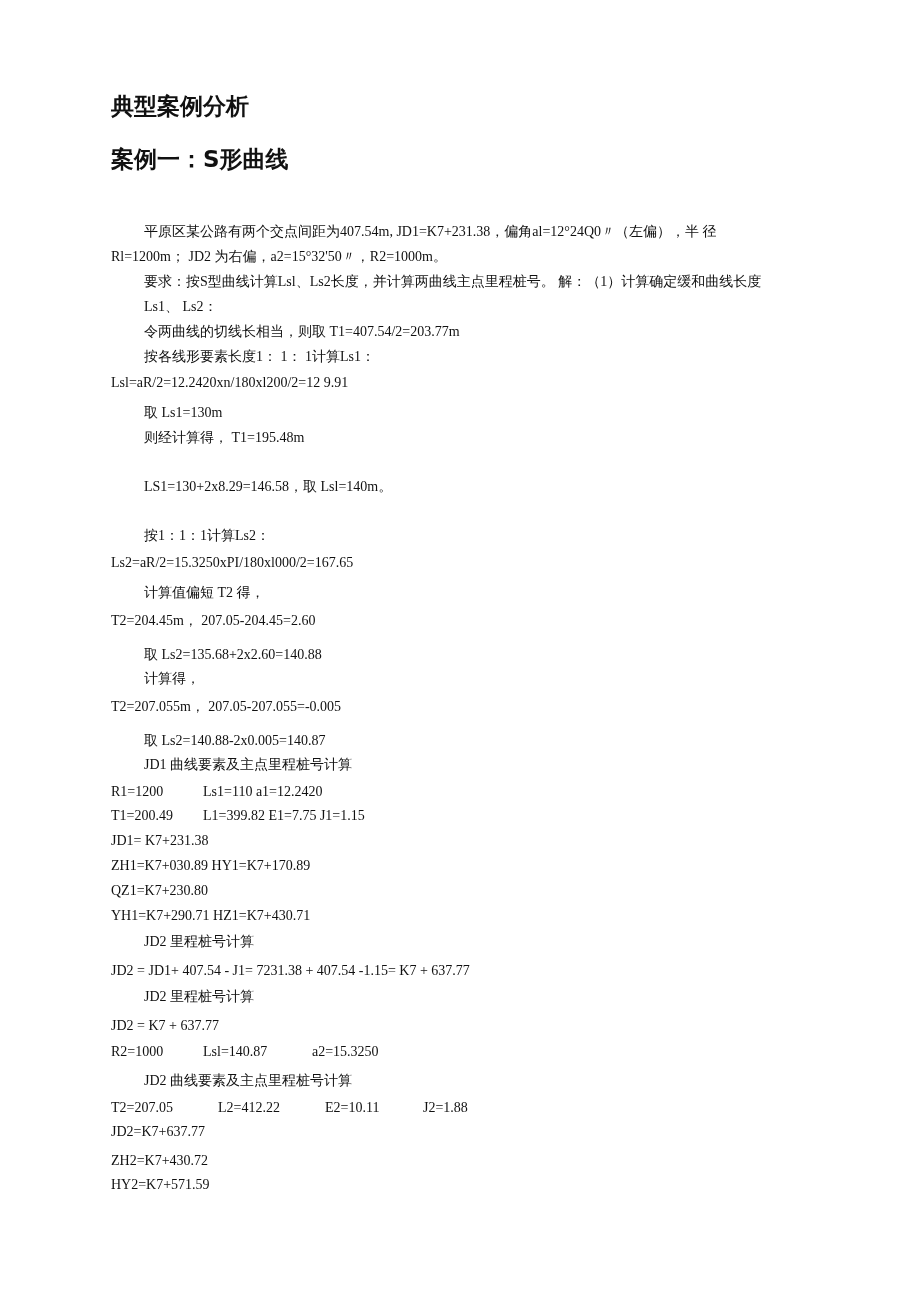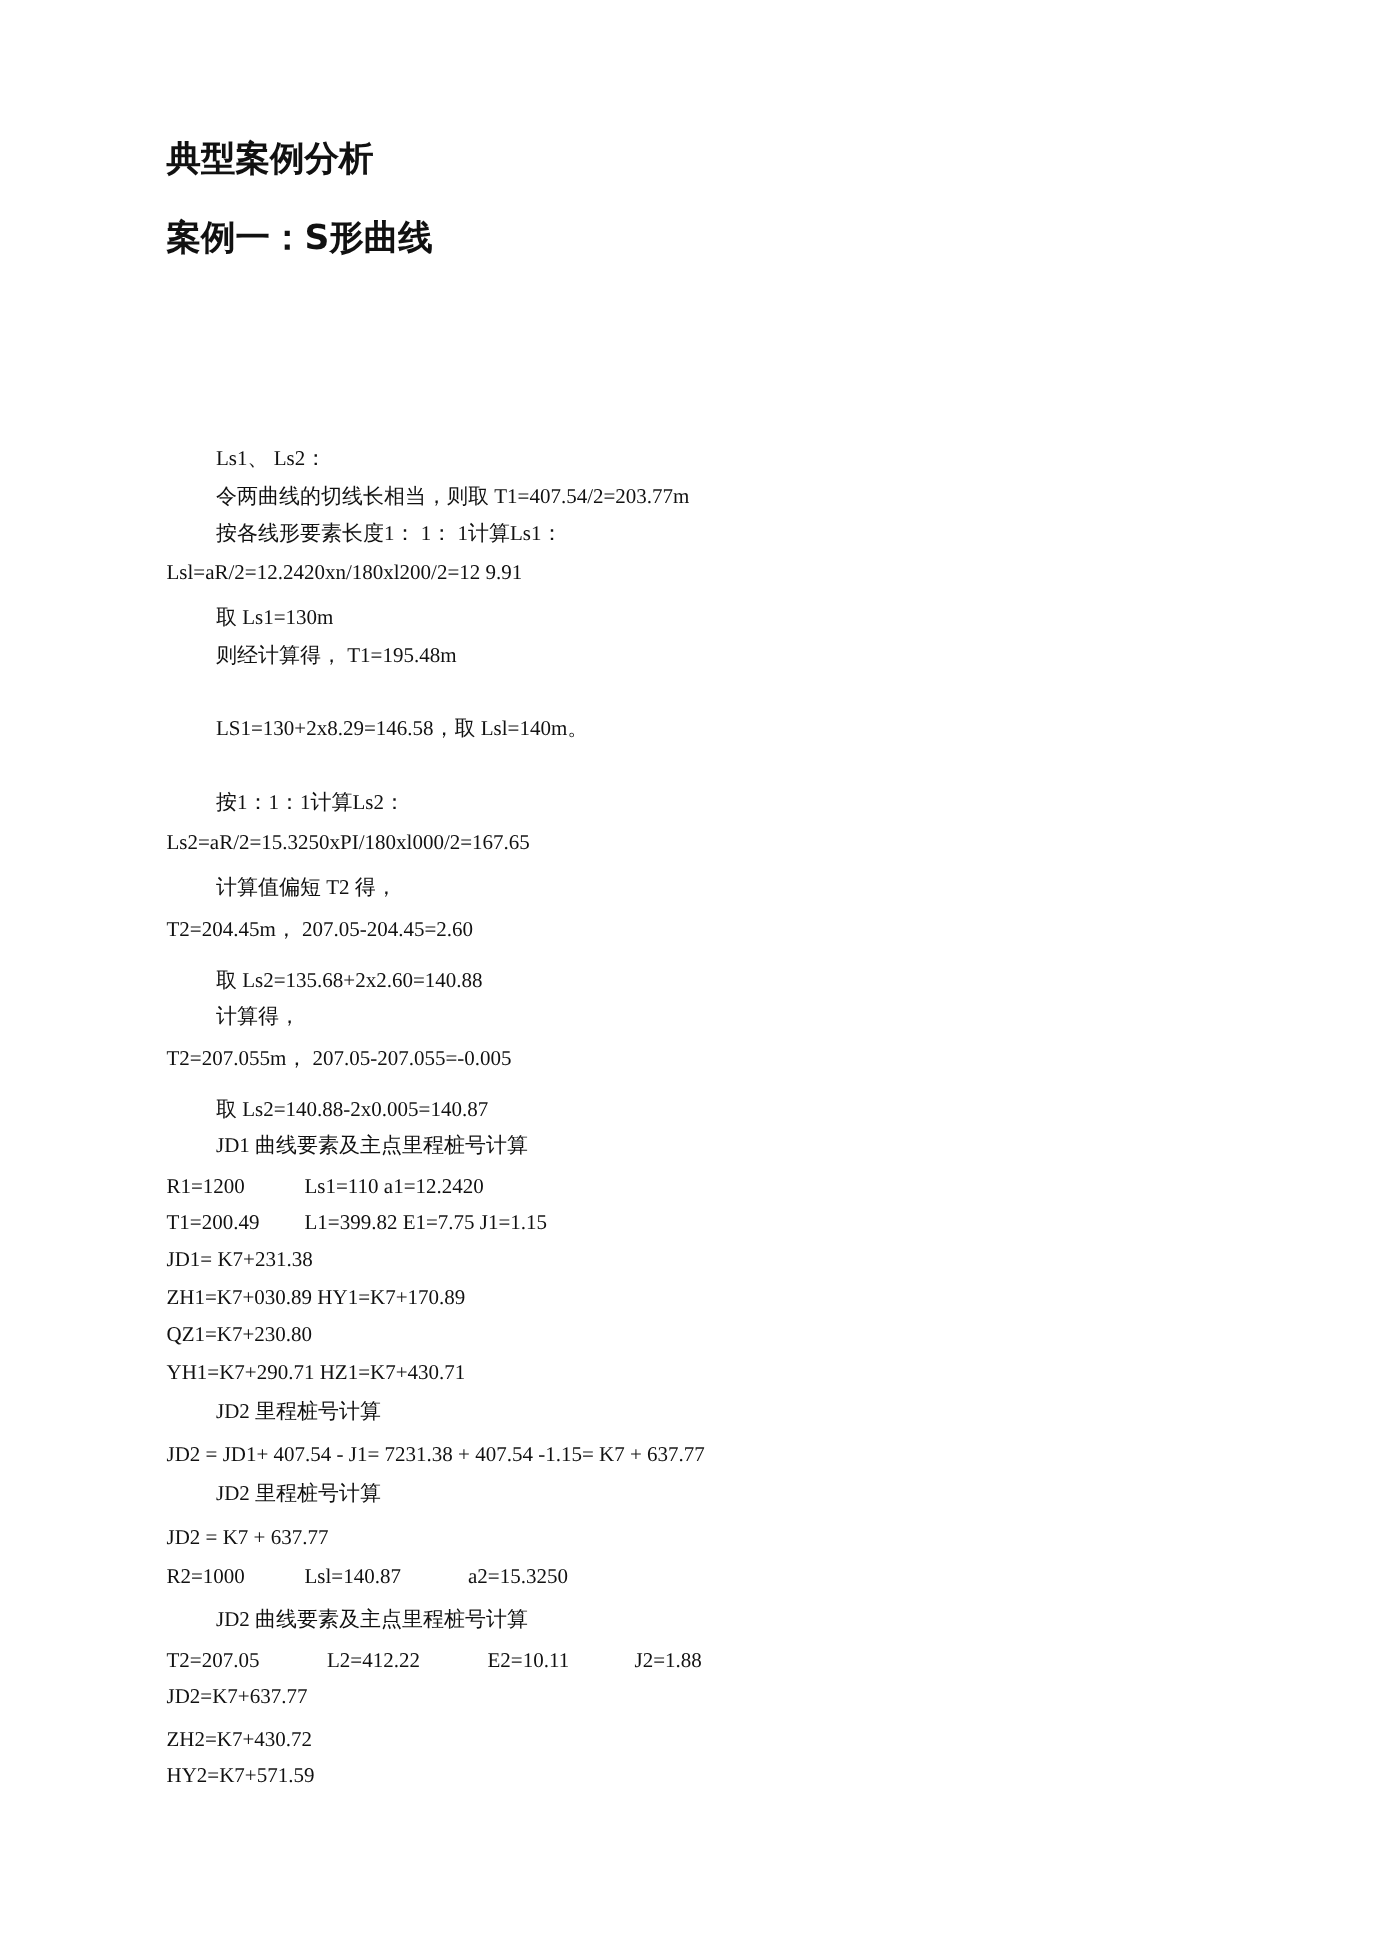--- a/index.html
+++ b/index.html
@@ -22,20 +22,23 @@
   .cell { display: inline-block; }
 </style>
 </head>
 <body>
 
 <div class="page">
 
   <div class="h1">典型案例分析</div>
   <div class="h2">案例一：S形曲线</div>
 
+  <div class="line ind" style="top:219px;">平原区某公路有两个交点间距为407.54m,  JD1=K7+231.38，偏角al=12°24Q0〃（左偏），半  径</div>
+  <div class="line noind" style="top:244px;">Rl=1200m；   JD2 为右偏，a2=15°32'50〃，R2=1000m。</div>
+  <div class="line ind" style="top:269px;">要求：按S型曲线计算Lsl、Ls2长度，并计算两曲线主点里程桩号。  解：（1）计算确定缓和曲线长度</div>
   <div class="line ind" style="top:294px;">Ls1、  Ls2：</div>
 
   <div class="line ind" style="top:319px;">令两曲线的切线长相当，则取  T1=407.54/2=203.77m</div>
   <div class="line ind" style="top:344px;">按各线形要素长度1：   1：   1计算Ls1：</div>
   <div class="line noind" style="top:370px;">Lsl=aR/2=12.2420xn/180xl200/2=12 9.91</div>
   <div class="line ind" style="top:400px;">取  Ls1=130m</div>
   <div class="line ind" style="top:425px;">则经计算得，    T1=195.48m</div>
   <div class="line ind" style="top:474px;">LS1=130+2x8.29=146.58，取  Lsl=140m。</div>
   <div class="line ind" style="top:523px;">按1：1：1计算Ls2：</div>
   <div class="line noind" style="top:550px;">Ls2=aR/2=15.3250xPI/180xl000/2=167.65</div>

